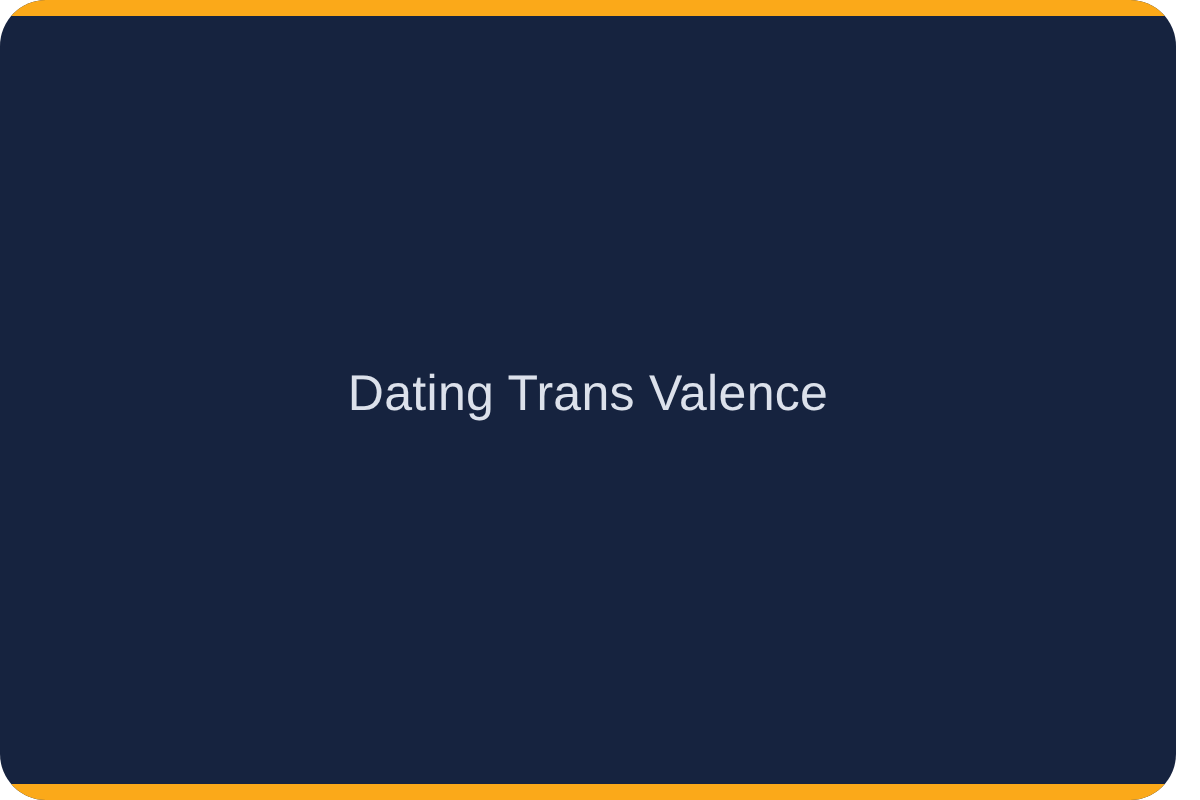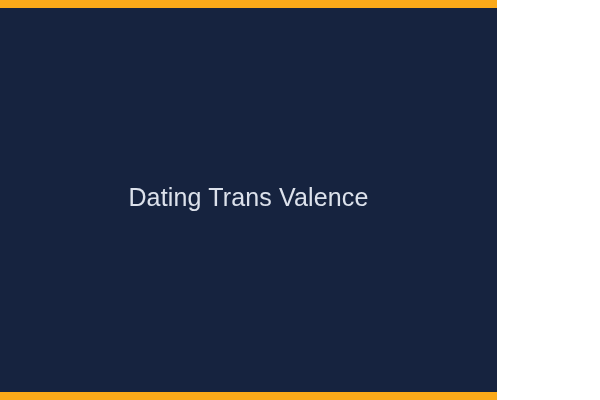--- a/index.html
+++ b/index.html
@@ -13,27 +13,28 @@
     width: 600px;
     height: 400px;
     overflow: hidden;
     font-family: "Liberation Sans", sans-serif;
   }
 
   
   .placeholder-card {
     position: relative;
     box-sizing: border-box;
-    width: 497px;
+    width: 588px;
     height: 400px;
     background: #16233f;
     display: flex;
     align-items: center;
     justify-content: center;
     overflow: hidden;
+    border-radius: 23px;
   }
 
   
   .accent-bar {
     position: absolute;
     left: 0;
     width: 100%;
     height: 8px;
     background: #fba919;
   }

